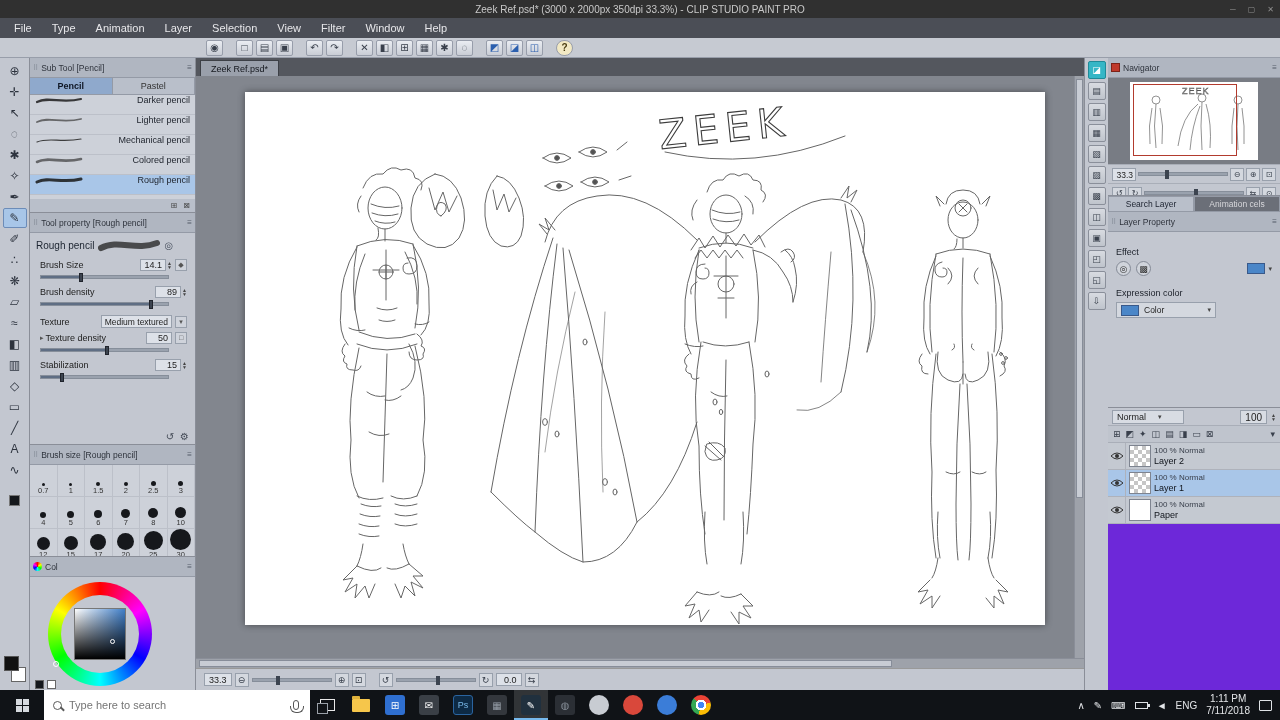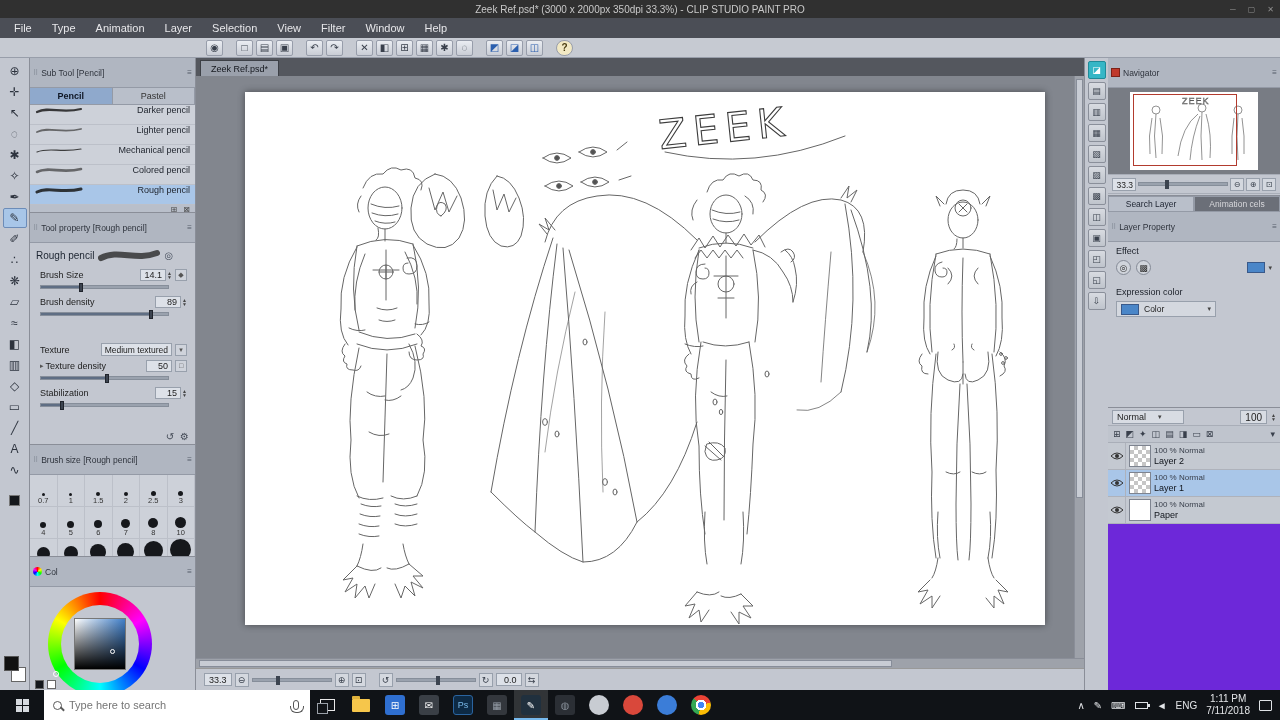--- a/index.html
+++ b/index.html
@@ -21,21 +21,21 @@
 .tool-btn{width:24px;height:20px;display:flex;align-items:center;justify-content:center;font-size:12px;color:#2d333e;border-radius:2px}
 .tool-btn.selected{background:#a8c6e8;border:1px solid #6c8cb8}
 .subchip{width:11px;height:11px;background:#15181c;border:1px solid #777;margin-top:14px}
 .fgbg{margin-top:auto;position:relative;width:24px;height:26px}
 .fgbg .bgc{position:absolute;right:1px;bottom:0;width:15px;height:15px;background:#fff;border:1px solid #666}
 .fgbg .fgc{position:absolute;left:1px;top:0;width:15px;height:15px;background:#111;border:1px solid #555}
 
 .left-col{width:166px;display:flex;flex-direction:column;border-right:1px solid #8a8e98;background:#c3c7d0;flex:none}
 .panel{display:flex;flex-direction:column;overflow:hidden;border-bottom:1px solid #8a8e98;flex:none}
 .p-subtool{height:155px}.p-toolprop{height:232px}.p-brush{height:112px}.p-color{height:133px;border-bottom:none}
-.panel-header{height:30px;background:#b0b6c1;border-bottom:1px solid #949aa6;display:flex;align-items:center;gap:3px;padding:0 3px;font-size:8.5px;color:#2e333c;flex:none}
+.panel-header{height:20px;background:#b0b6c1;border-bottom:1px solid #949aa6;display:flex;align-items:center;gap:3px;padding:0 3px;font-size:8.5px;color:#2e333c;flex:none}
 .ph-grip{color:#7d8490;font-size:7px}
 .ph-menu{margin-left:auto;color:#555c68;font-size:8px}
 .subtool-tabs{display:flex;height:17px;background:#aeb4bf;border-bottom:1px solid #949aa6;flex:none}
 .subtool-tab{flex:1;display:flex;align-items:center;justify-content:center;font-size:9px;border-right:1px solid #949aa6;background:#b9bfca;color:#333}
 .subtool-tab.active{background:#8fa9cc;color:#0e1624;font-weight:bold}
 .subtool-list{flex:1;background:#cdd1d9}
 .subtool-item{height:20px;display:flex;align-items:flex-start;justify-content:flex-end;gap:8px;padding:0 5px;border-bottom:1px solid #bcc0c9;font-size:9px;color:#1d222b}
 .subtool-item svg{margin-right:auto}
 .subtool-item.selected{background:#a9c6e8}
 .subtool-footer{height:13px;display:flex;justify-content:flex-end;gap:6px;align-items:center;padding:0 5px;background:#b9bfca;font-size:8px;color:#444;margin-top:auto}
@@ -91,21 +91,21 @@
 .nav-page{width:128px;height:78px;background:#fff;position:relative}
 .nav-frame{position:absolute;border:1px solid #b23b2e;left:3px;top:2px;width:104px;height:72px}
 .nav-row{height:19px;display:flex;align-items:center;gap:2px;padding:0 4px;font-size:8.5px;color:#222;border-top:1px solid #a9aeb8;background:#c3c7d0;flex:none}
 .nv-btn{width:14px;height:13px;border:1px solid #98a0ac;background:#d4d8df;display:flex;align-items:center;justify-content:center;font-size:8px;color:#39404c}
 .nv-val{background:#dde1e8;border:1px solid #98a0ac;padding:0 2px;height:13px;line-height:12px;font-size:8.5px;min-width:24px;text-align:right}
 .nv-slider{flex:1;height:4px;background:#9aa2ae;border:1px solid #868e9a;position:relative}
 .nv-thumbk{position:absolute;left:30%;top:-3px;width:4px;height:9px;background:#3c4450}
 .lp-tabs{display:flex;height:16px;flex:none}
 .lp-tab{flex:1;display:flex;align-items:center;justify-content:center;font-size:8.5px;background:#b9bfca;border:1px solid #949aa6;color:#1d2330}
 .lp-tab.inactive{background:#6b6f78;color:#d8d8dc}
-.lp-body{flex:1;background:#c3c7d0;padding:4px 8px}
+.lp-body{flex:1;background:#c3c7d0;padding:15px 8px}
 .lp-label{font-size:9px;color:#20252e;margin-bottom:4px}
 .lp-row{display:flex;align-items:center;gap:5px;margin-bottom:12px}
 .lp-circle{width:15px;height:15px;border:1px solid #848a96;border-radius:50%;background:#d0d4db;display:flex;align-items:center;justify-content:center;font-size:9px;color:#333}
 .lp-chip{width:18px;height:11px;background:#4a86c8;border:1px solid #39598a}
 .lp-drop{display:flex;align-items:center;gap:5px;background:#d4d8df;border:1px solid #98a0ac;height:16px;padding:0 4px;font-size:8.5px;width:100px}
 .ly-toprow{height:18px;display:flex;align-items:center;gap:3px;padding:0 4px;background:#c3c7d0;border-bottom:1px solid #a9aeb8;flex:none}
 .ly-mode{display:flex;align-items:center;background:#d8dce3;border:1px solid #98a0ac;height:14px;font-size:9px;padding:0 4px;gap:12px;width:72px}
 .ly-opval{background:#d8dce3;border:1px solid #98a0ac;height:14px;line-height:13px;padding:0 4px;font-size:10px;margin-left:auto}
 .ly-iconrow{height:17px;display:flex;align-items:center;gap:5px;padding:0 5px;background:#bfc4cd;border-bottom:1px solid #a9aeb8;font-size:9px;color:#39404c;flex:none}
 .ly-list{flex:1;background:#6d28d9}
@@ -311,21 +311,21 @@
               <span>▼</span>
             </span>
         </div>
         <div class="tp-slider">
           <div class="tp-track">
               <div class="tp-fill" style="width:85%"></div>
               <div class="tp-thumb" style="left:85%"></div>
             </div>
         </div>
       </div>
-      <div class="tp-field" style="margin-top:21px">
+      <div class="tp-field" style="margin-top:3px">
         <div class="tp-row1">
           <span>Texture</span>
           <span class="tp-drop">
             <span>Medium textured</span>
           </span>
           <span class="tp-extra">▾</span>
         </div>
       </div>
       <div class="tp-field" style="margin-top:2px">
         <div class="tp-row1">

